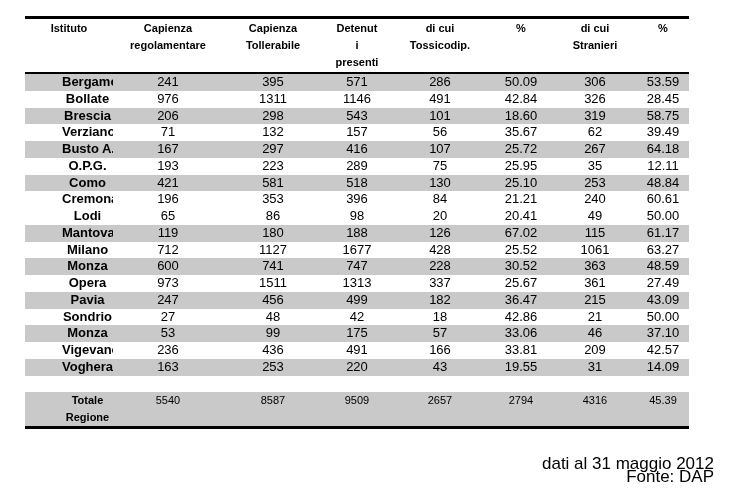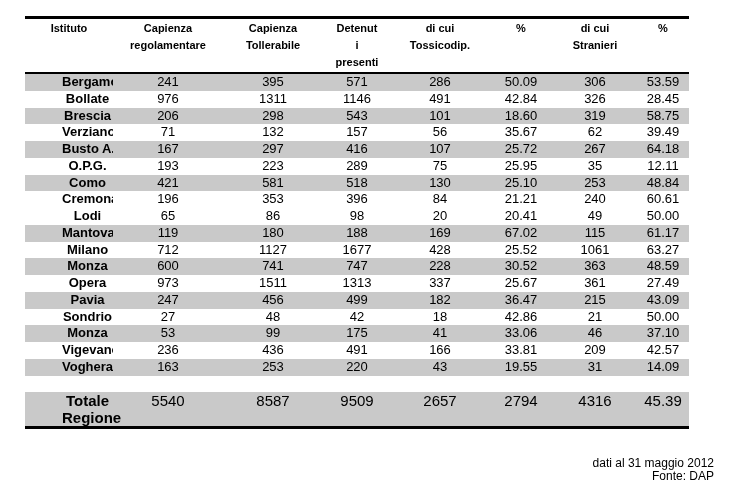--- a/index.html
+++ b/index.html
@@ -57,37 +57,37 @@
     padding-left: 37px;
   }
   tr.spacer td {
     height: 16px;
     background: #ffffff;
     border: none;
   }
   tfoot td {
     background: #c9c9c9;
     border-bottom: 3px solid #000000;
-    font-size: 15px;
+    font-size: 11px;
     line-height: 17px;
     height: 34px;
     vertical-align: top;
     text-align: center;
     padding: 0;
     white-space: pre-line;
   }
   tfoot td.name {
     font-weight: bold;
   }
   .footnote {
     position: absolute;
     right: 20px;
     top: 457px;
     text-align: right;
-    font-size: 12px;
+    font-size: 17px;
     line-height: 13px;
     color: #000000;
   }
 </style>
 </head>
 <body>
 
 <div class="page">
 
   <table class="prison-table">
@@ -208,21 +208,21 @@
           <td>20</td>
           <td>20.41</td>
           <td>49</td>
           <td>50.00</td>
         </tr>
         <tr class="striped">
           <td class="name">Mantova</td>
           <td>119</td>
           <td>180</td>
           <td>188</td>
-          <td>169</td>
+          <td>126</td>
           <td>67.02</td>
           <td>115</td>
           <td>61.17</td>
         </tr>
         <tr>
           <td class="name">Milano</td>
           <td>712</td>
           <td>1127</td>
           <td>1677</td>
           <td>428</td>
@@ -268,21 +268,21 @@
           <td>18</td>
           <td>42.86</td>
           <td>21</td>
           <td>50.00</td>
         </tr>
         <tr class="striped">
           <td class="name">Monza</td>
           <td>53</td>
           <td>99</td>
           <td>175</td>
-          <td>41</td>
+          <td>57</td>
           <td>33.06</td>
           <td>46</td>
           <td>37.10</td>
         </tr>
         <tr>
           <td class="name">Vigevano</td>
           <td>236</td>
           <td>436</td>
           <td>491</td>
           <td>166</td>

